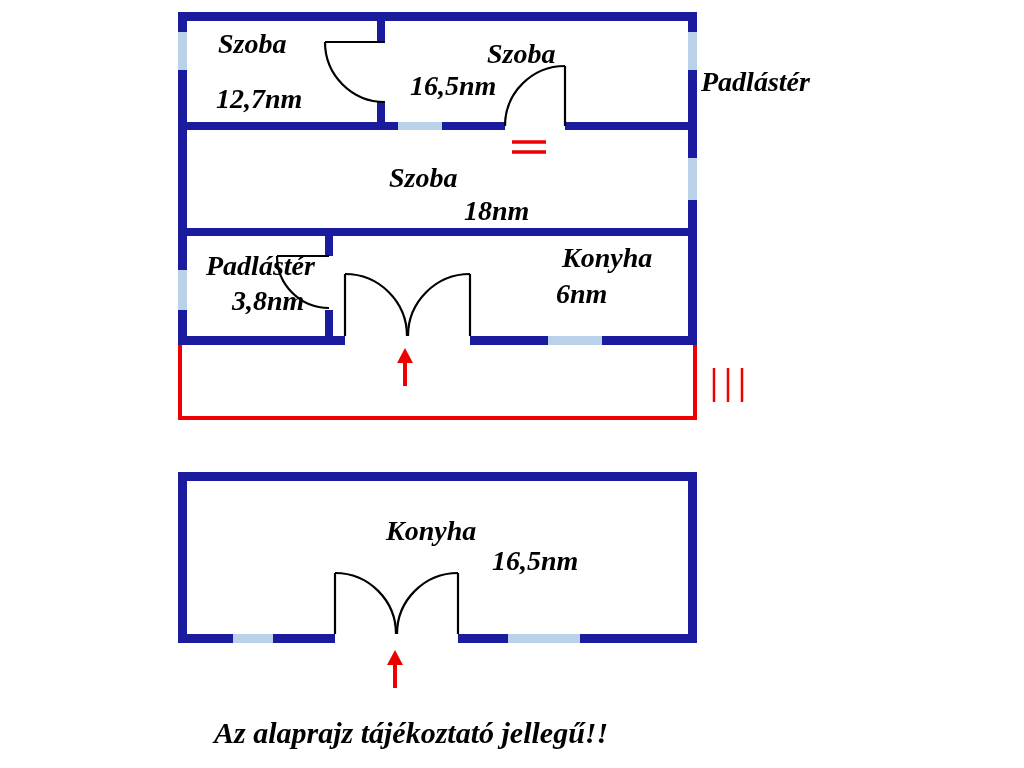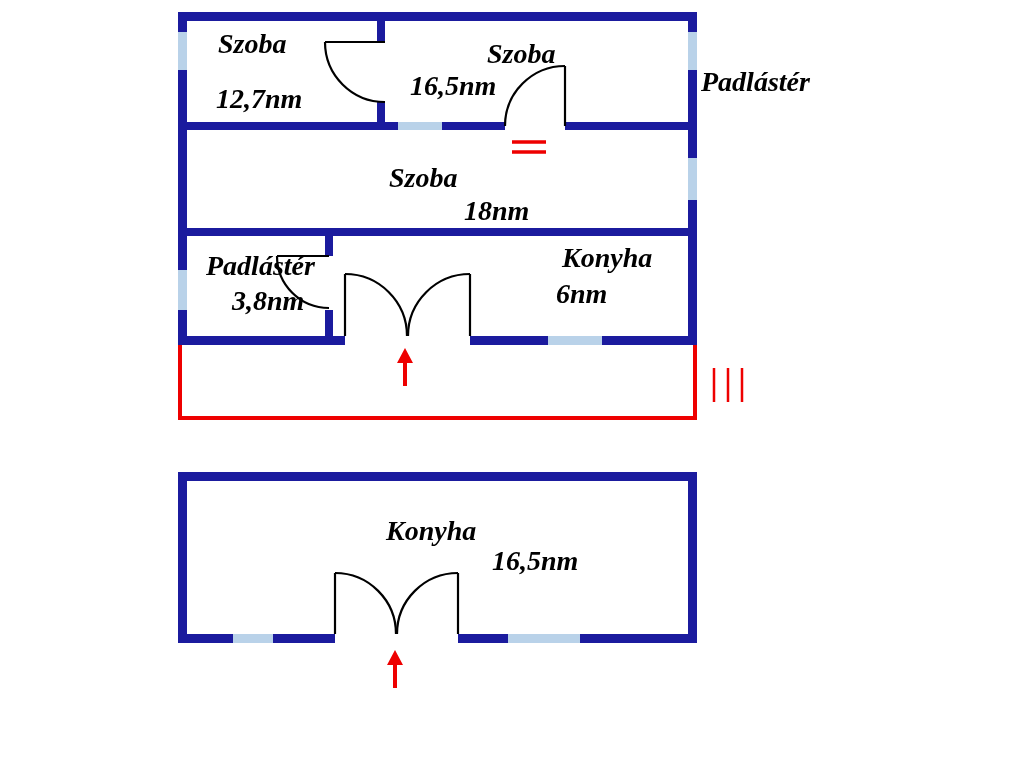--- a/index.html
+++ b/index.html
@@ -108,14 +108,15 @@
   <div class="label" style="left:410px;top:71px">16,5nm</div>
   <div class="label" style="left:701px;top:67px">Padlástér</div>
   <div class="label" style="left:389px;top:163px">Szoba</div>
   <div class="label" style="left:464px;top:196px">18nm</div>
   <div class="label" style="left:206px;top:251px">Padlástér</div>
   <div class="label" style="left:232px;top:286px">3,8nm</div>
   <div class="label" style="left:562px;top:243px">Konyha</div>
   <div class="label" style="left:556px;top:279px">6nm</div>
   <div class="label" style="left:386px;top:516px">Konyha</div>
   <div class="label" style="left:492px;top:546px">16,5nm</div>
+  <div class="label disclaimer" style="left:214px;top:716px">Az alaprajz tájékoztató jellegű!!</div>
 
 </div>
 
 </body></html>

